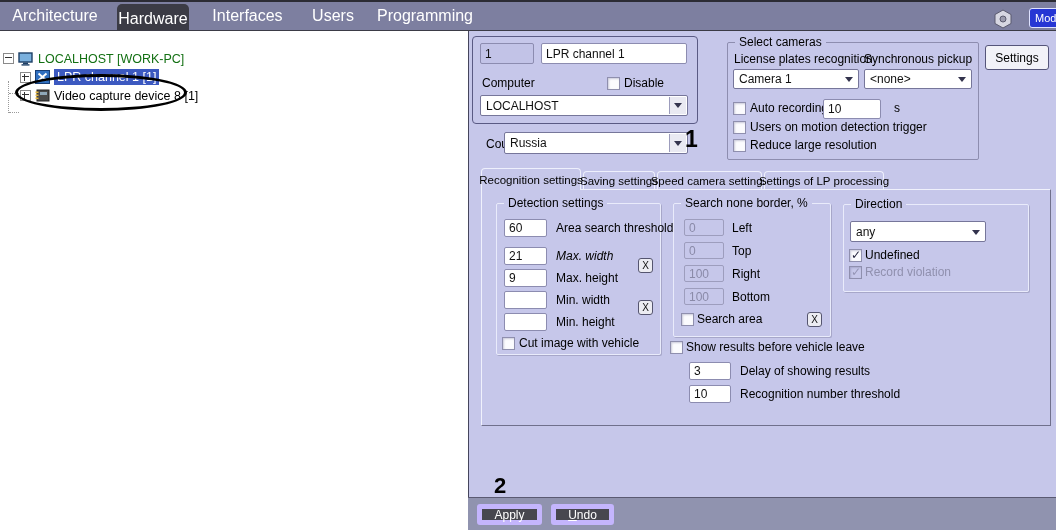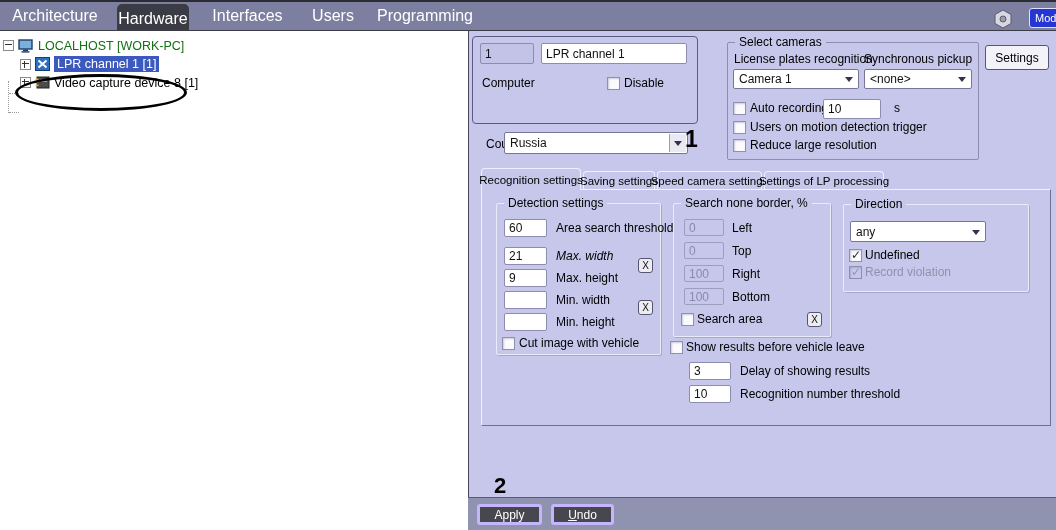--- a/index.html
+++ b/index.html
@@ -12,21 +12,21 @@
   .nav-tab{position:absolute;top:0;height:28px;display:flex;align-items:center;justify-content:center;
            color:#fff;font-size:16px;cursor:default;}
   .nav-tab.active{background:#3b3b45;border-radius:5px 5px 0 0;height:29px;}
   .hexwrap{position:absolute;left:992px;top:7px;width:22px;height:20px;}
   .modbtn{position:absolute;left:1029px;top:6px;width:46px;height:20px;background:#2636d4;
           border:1px solid #dfe3ff;border-radius:3px;color:#fff;font-size:11px;
           display:flex;align-items:center;padding-left:5px;box-sizing:border-box;}
 
   
   .treepanel{position:absolute;left:0;top:31px;width:468px;height:499px;background:#fff;}
-  .trow{position:absolute;display:flex;align-items:center;height:17px;white-space:nowrap;}
+  .trow{position:absolute;display:flex;align-items:center;height:17px;white-space:nowrap;margin-top:13px;}
   .pm{width:9px;height:9px;border:1px solid #8a8a8a;background:#fff;position:relative;flex:0 0 auto;margin-right:4px;}
   .pm::before{content:'';position:absolute;left:1px;right:1px;top:3px;height:1px;background:#333;}
   .pm.plus::after{content:'';position:absolute;top:1px;bottom:1px;left:3px;width:1px;background:#333;}
   .ticon{margin-right:4px;flex:0 0 auto;display:block;}
   .tlabel-root{color:#137013;font-size:12.5px;}
   .tlabel{color:#000;font-size:12.5px;}
   .tlabel-sel{color:#fff;background:#3c59c0;padding:1px 3px;font-size:12.5px;}
   .ellipse-annot{position:absolute;left:15px;top:43px;width:166px;height:31px;border:3px solid #000;
                  border-radius:50%;pointer-events:none;z-index:6;}
   .dot-v{position:absolute;border-left:1px dotted #9a9a9a;}
@@ -63,21 +63,21 @@
   .xbtn{position:absolute;width:15px;height:15px;background:#ececf2;border:1px solid #55556f;border-radius:3px;
         font-size:10px;color:#111;display:flex;align-items:center;justify-content:center;box-sizing:border-box;}
   .tab{position:absolute;background:#c6c7ea;border:1px solid #eef0fc;border-bottom:none;
        border-radius:4px 4px 0 0;font-size:11.5px;display:flex;align-items:center;justify-content:center;
        color:#000;white-space:nowrap;box-sizing:border-box;}
   .tabpage{position:absolute;left:481px;top:189px;width:570px;height:237px;background:#c6c7ea;
            border-top:1px solid #f0f1fc;border-left:1px solid #f0f1fc;
            border-right:1px solid #70708c;border-bottom:1px solid #70708c;box-sizing:border-box;z-index:1;}
   .bottomstrip{position:absolute;left:468px;top:497px;width:588px;height:33px;background:#9093af;
                border-top:1px solid #5a5a72;box-sizing:border-box;}
-  .btn-dark{position:absolute;background:#47474f;border:3px solid #c4b5fd;border-radius:3px;
+  .btn-dark{position:absolute;background:#47474f;border:5px solid #c4b5fd;border-radius:3px;
             color:#fff;font-size:12px;display:flex;align-items:center;justify-content:center;box-sizing:border-box;}
   .marker{position:absolute;font-weight:bold;color:#000;z-index:5;font-family:"Liberation Sans",sans-serif;}
   .u{text-decoration:underline;}
 </style>
 </head>
 <body>
 
 <div id="screen">
 
   <div class="topbar">
@@ -135,20 +135,26 @@
   </div>
 
   <div class="rpanel"></div>
 
   <div class="grp" style="left:472px;top:36px;width:224px;height:86px;"></div>
   <input class="tf ro" style="left: 480px; top: 43px; width: 54px; height: 21px;" readonly="" value="1">
   <input class="tf" style="left: 541px; top: 43px; width: 146px; height: 21px;" value="LPR channel 1">
   <div class="lbl" style="left:482px;top:76px;">Computer</div>
   <div class="cb" style="left:607px;top:77px;"></div>
   <div class="lbl" style="left:624px;top:76px;">Disable</div>
+  <div class="combo" style="left:480px;top:95px;width:208px;height:21px;">
+    <span>LOCALHOST</span>
+    <span class="arrbox">
+        <span class="tri"></span>
+      </span>
+  </div>
 
   <div class="lbl" style="left:486px;top:137px;">Country:</div>
   <div class="combo" style="left:504px;top:132px;width:184px;height:22px;">
     <span>Russia</span>
     <span class="arrbox">
         <span class="tri"></span>
       </span>
   </div>
   <div class="marker" style="left:685px;top:126px;font-size:23px;">1</div>
 

